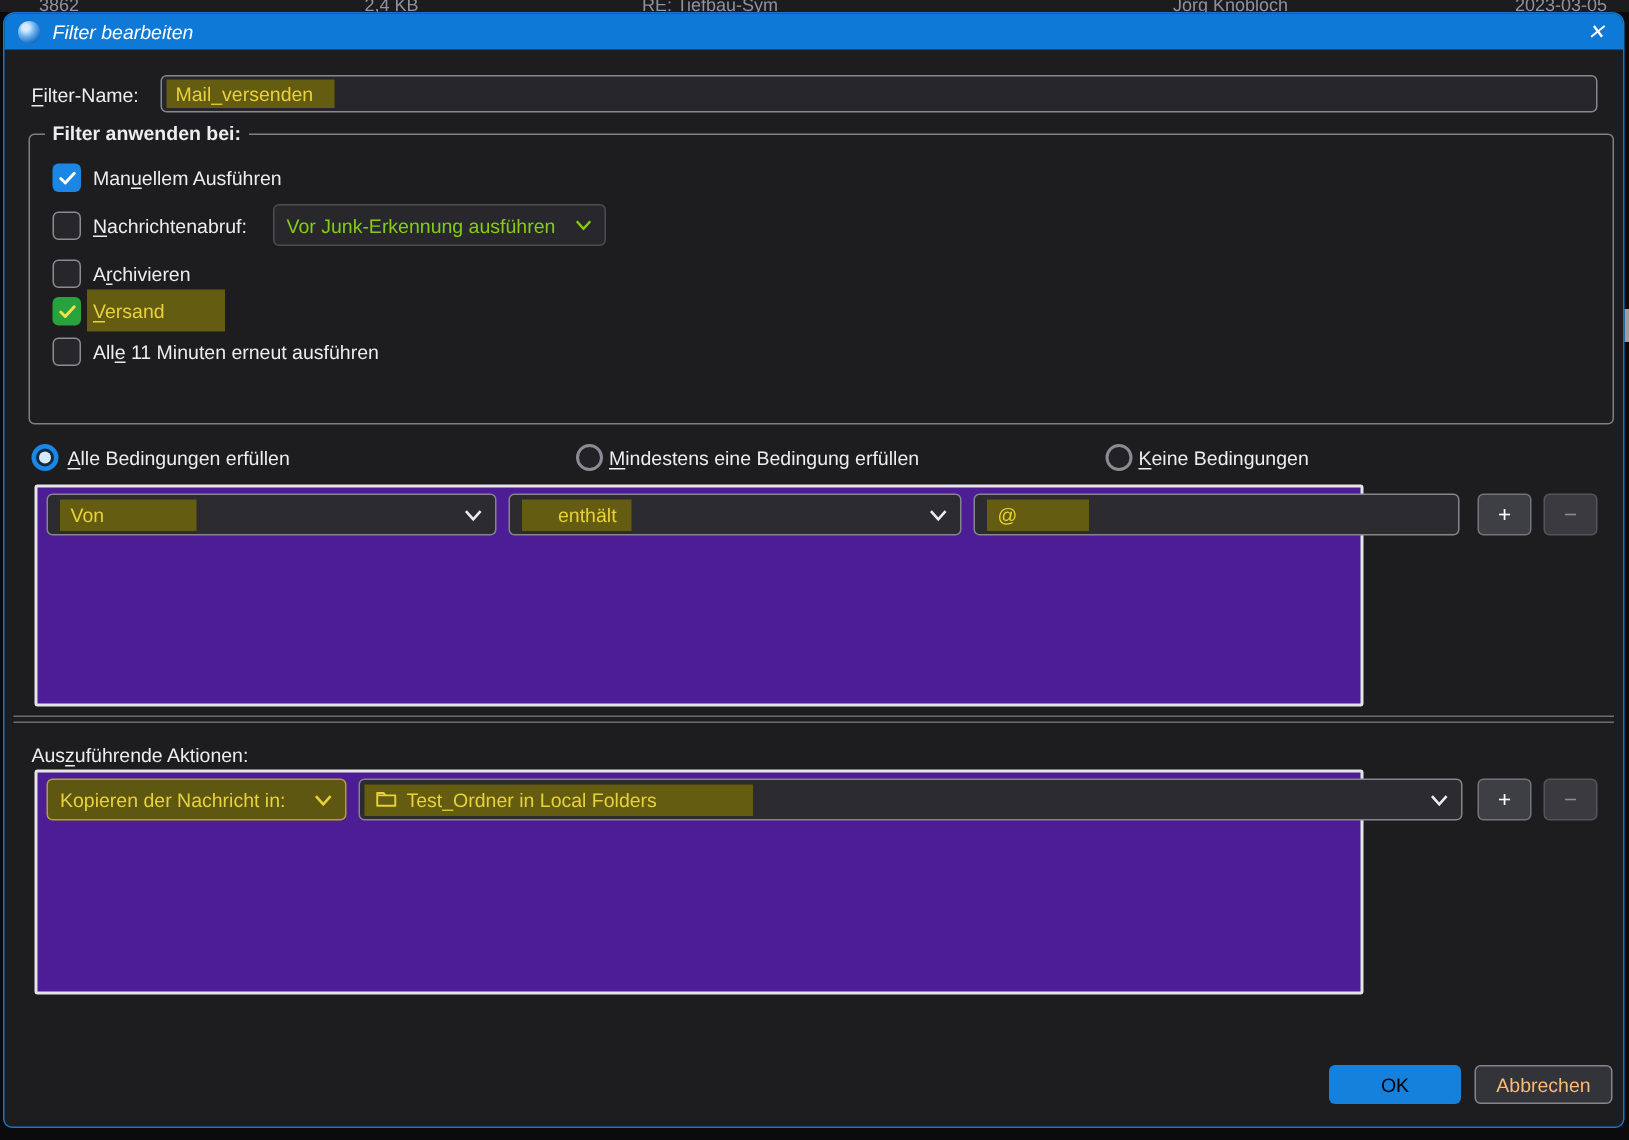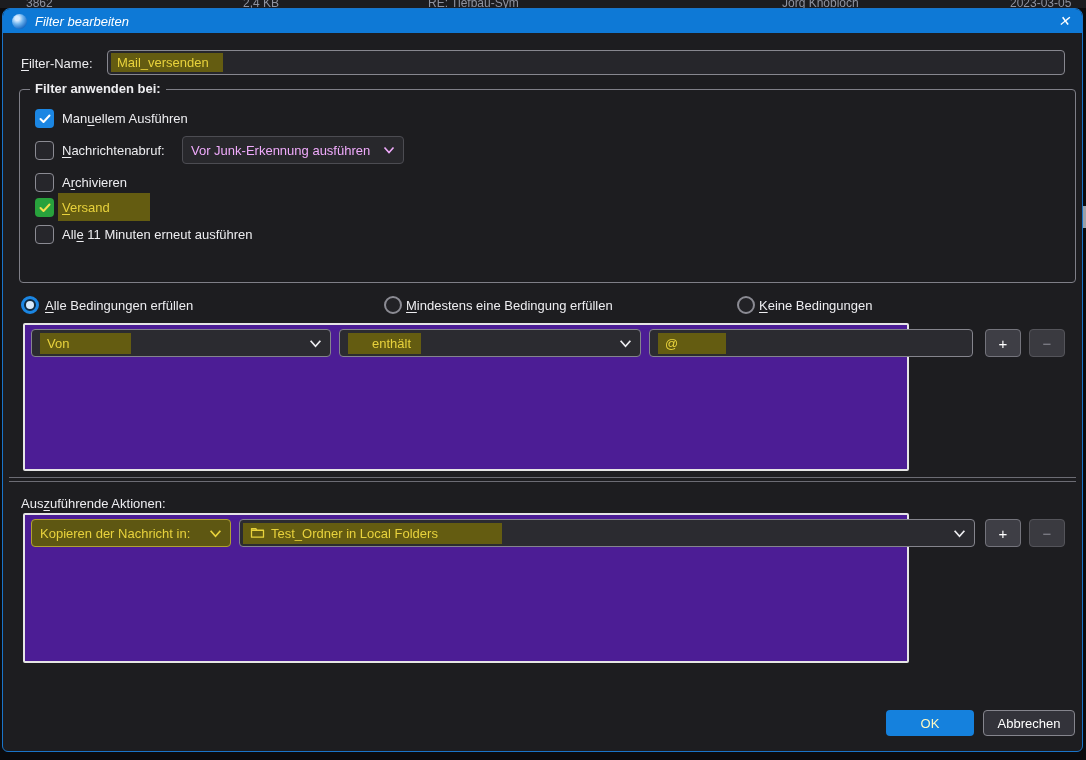--- a/index.html
+++ b/index.html
@@ -57,21 +57,21 @@
   .cb-r3 { top:83px; } .lb-r3 { top:83px; }
   .cb-r4 { top:108px; } .lb-r4 { top:108px; }
   .cb-r5 { top:135px; } .lb-r5 { top:135px; }
   .versand-hl { position:absolute; left:38px; top:103px; width:92px; height:28px; background:#645c11; }
   .lb-r4 { color:#e8d23c; }
 
   .dd { background:#2b2b30; border:1px solid #85858d; border-radius:4px;
     display:flex; align-items:center; padding:0 8px; }
   .dd .chev { margin-left:auto; display:flex; align-items:center; }
   .dd-junk { position:absolute; left:162px; top:46px; width:222px; height:28px;
-    color:#f0abfc; border-color:#4c4c52; background:#28282c; }
+    color:#84cc16; border-color:#4c4c52; background:#28282c; }
 
   
   .radio { position:absolute; top:287px; width:18px; height:18px; border-radius:50%; }
   .radio.sel { border:3px solid #1b86e3; background:#102a40; }
   .radio.sel::after { content:""; position:absolute; left:2px; top:2px; width:8px; height:8px;
     border-radius:50%; background:#d6e9fb; }
   .radio.unsel { border:2px solid #8b8b93; background:#222226; }
   .radio-label { position:absolute; top:289px; line-height:16px; }
   .rd-1 { left:18px; } .rl-1 { left:42px; }
   .rd-2 { left:381px; } .rl-2 { left:403px; }
@@ -101,22 +101,22 @@
 
   .act-label { position:absolute; left:18px; top:487px; }
   .dd-action { position:absolute; left:6px; top:4px; width:200px; height:28px;
     background:#5e5712; border-color:#b0a233; color:#e8d23c; }
   .dd-folder { position:absolute; left:214px; top:4px; width:736px; height:28px; padding-left:3px; }
   .dd-folder .hl { display:flex; align-items:center; gap:6px; padding:3px 64px 3px 7px; }
 
   
   .btn { position:absolute; top:701px; height:26px; border-radius:4px;
     display:flex; align-items:center; justify-content:center; }
-  .btn-ok { left:883px; width:88px; background:#1581dd; color:#fef9c3; }
-  .btn-cancel { left:980px; width:92px; background:#33333a; border:1px solid #85858d; color:#ffffff; }
+  .btn-ok { left:883px; width:88px; background:#1581dd; color:#000000; }
+  .btn-cancel { left:980px; width:92px; background:#33333a; border:1px solid #85858d; color:#fdba74; }
 </style>
 </head>
 <body>
 
 <div class="bg-strip">
   <span class="bg-item bg-item-0">3862</span>
   <span class="bg-item bg-item-1">2,4 KB</span>
   <span class="bg-item bg-item-2">RE: Tiefbau-Sym</span>
   <span class="bg-item bg-item-3">Jörg Knobloch</span>
   <span class="bg-item bg-item-4">2023-03-05</span>

